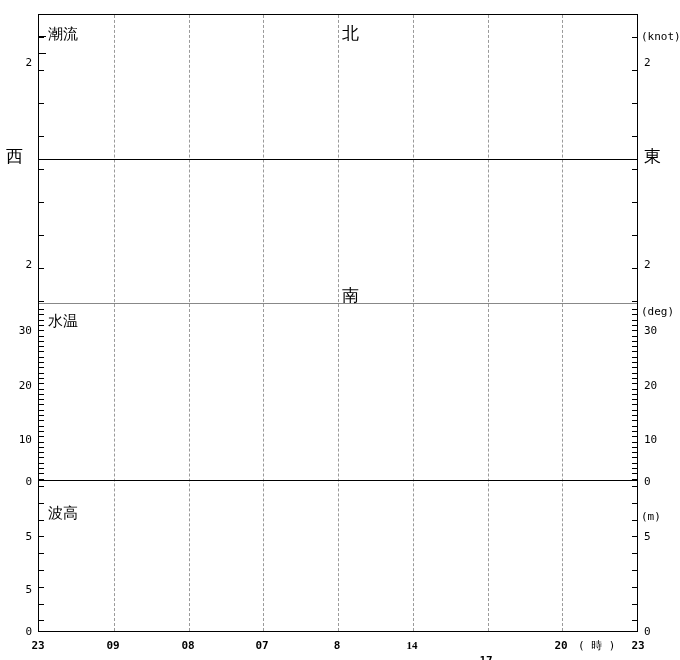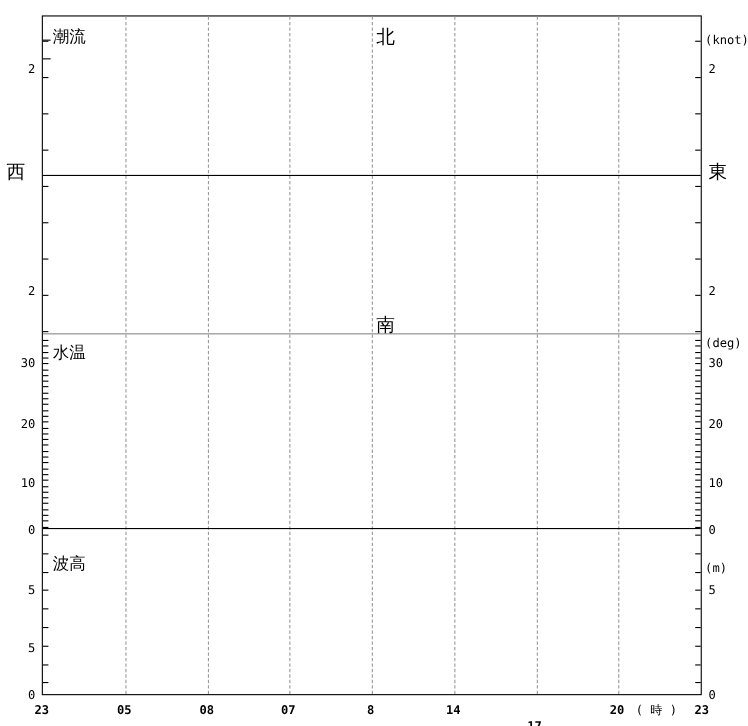--- a/index.html
+++ b/index.html
@@ -273,24 +273,24 @@
   <div class="ytick right" style="left:644px; top:380px; width:24px;">20</div>
   <div class="ytick right" style="left:644px; top:434px; width:24px;">10</div>
   <div class="ytick right" style="left:644px; top:476px; width:24px;">0</div>
 
   <div class="unit" style="left:641px; top:511px;">(m)</div>
 
   <div class="ytick right" style="left:644px; top:531px; width:24px;">5</div>
   <div class="ytick right" style="left:644px; top:626px; width:24px;">0</div>
 
   <div class="xtick" style="left:26px;  top:640px; width:24px;">23</div>
-  <div class="xtick" style="left:101px; top:640px; width:24px;">05</div>
+  <div class="xtick" style="left:101px; top:640px; width:24px;">09</div>
   <div class="xtick" style="left:176px; top:640px; width:24px;">08</div>
   <div class="xtick" style="left:250px; top:640px; width:24px;">07</div>
   <div class="xtick" style="left:325px; top:640px; width:24px;">8</div>
-  <div class="xtick" style="left:400px; top:640px; width:24px;">14</div>
+  <div class="xtick" style="left:400px; top:640px; width:24px;font-family:Liberation Serif, serif;">14</div>
   <div class="xtick" style="left:474px; top:655px; width:24px;">17</div>
   <div class="xtick" style="left:549px; top:640px; width:24px;">20</div>
   <div class="xtick" style="left:626px; top:640px; width:24px;">23</div>
 
   <div class="xaxis-unit" style="left:578px; top:640px;">( 時 )</div>
 
 </div>
 
 </body></html>

